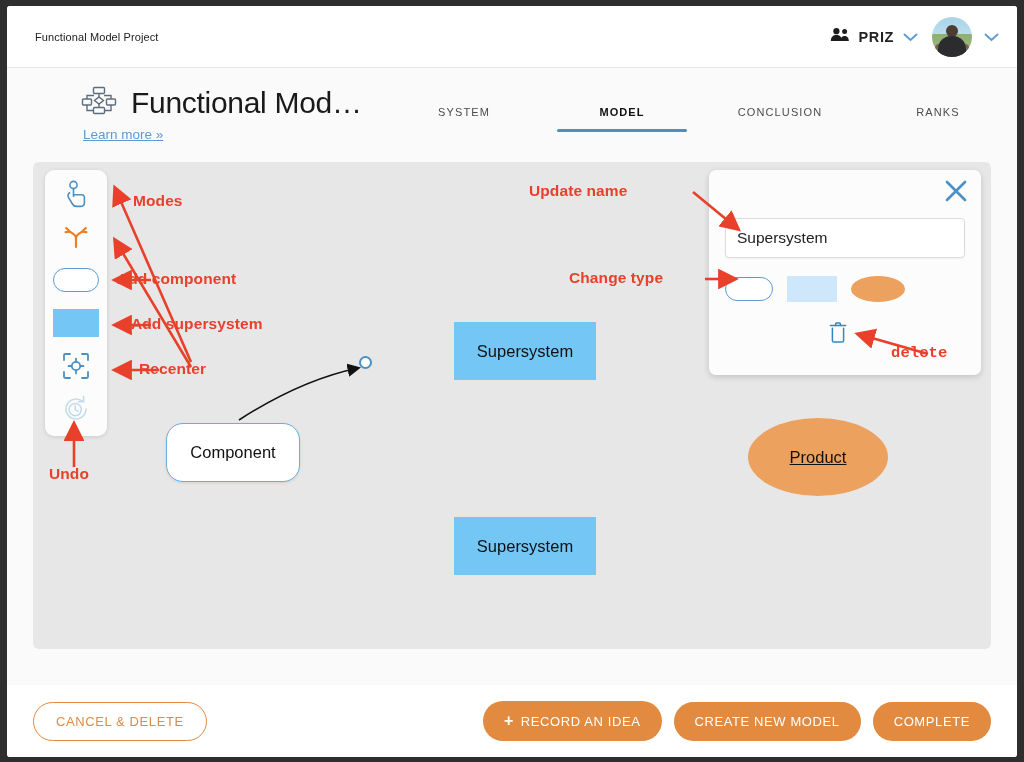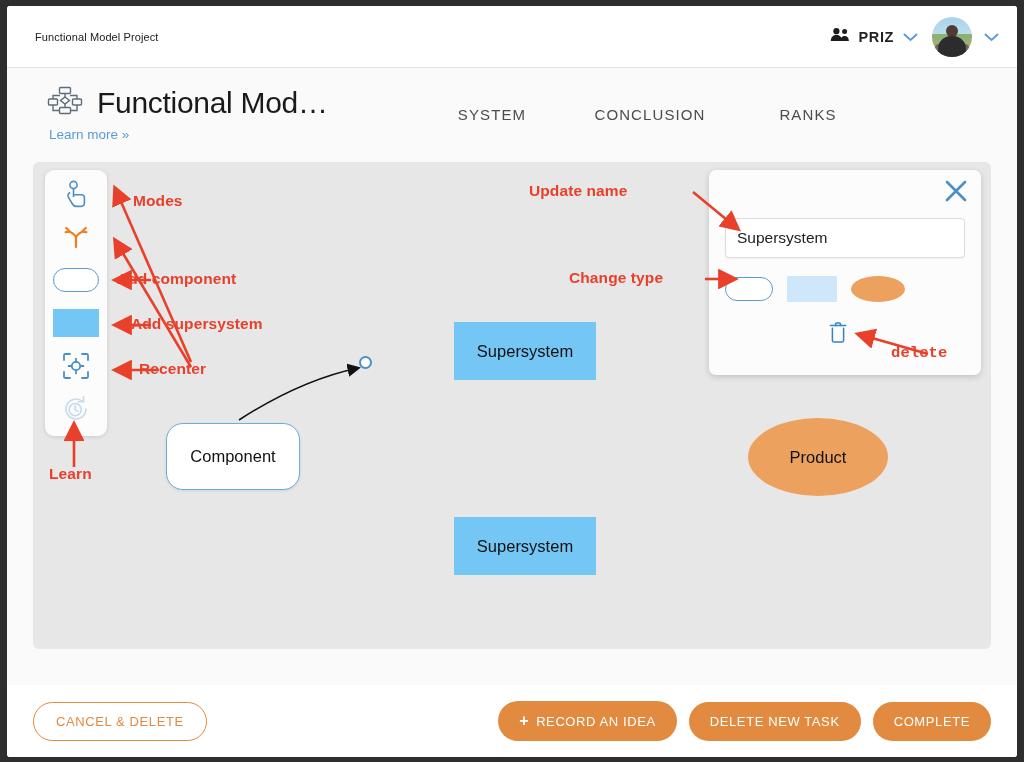--- a/index.html
+++ b/index.html
@@ -65,36 +65,37 @@
   .avatar .arm-l { left: 3px; }
   .avatar .arm-r { right: 3px; }
 
   
   .page-head {
     position: relative;
     padding: 18px 0 0 16px;
     flex: 0 0 auto;
     height: 92px;
     background: #fafafa;
+    margin-left: 34px;
   }
   .head-row { display: flex; align-items: flex-start; }
   .proj-left { padding-left: 24px; width: 390px; }
   .proj-title-row { display: flex; align-items: center; gap: 14px; }
   .proj-icon { width: 36px; height: 34px; flex: 0 0 auto; }
   .proj-title {
     font-size: 30px; color: #1a1a1a; font-weight: normal;
     letter-spacing: -.3px; white-space: nowrap;
   }
   .learn-more {
     display: inline-block; margin-top: 7px; margin-left: 2px;
-    color: #5b9bd5; font-size: 13.5px; cursor: pointer;
+    color: #5b9bd5; font-size: 13.5px; cursor: pointer; text-decoration: underline;
   }
   .tabs { display: flex; align-items: flex-start; flex: 1; padding-top: 12px; }
   .tab {
-    font-size: 15px; letter-spacing: 1.1px; color: #4c4c4c;
+    font-size: 11px; letter-spacing: 1.1px; color: #4c4c4c;
     padding: 8px 0 14px 0; cursor: pointer; text-align: center;
     position: relative; width: 158px;
   }
   .tab.active { color: #111; font-weight: bold; }
   .tab.active::after {
     content: ""; position: absolute; left: 14px; right: 14px; bottom: 0;
     height: 3px; background: #4a90c4; border-radius: 2px;
   }
 
   
@@ -140,21 +141,21 @@
   }
   .node-rounded {
     background: #fff; border: 1.4px solid #6aaede; border-radius: 17px;
     display: flex; align-items: center; justify-content: center;
     font-size: 16.5px; color: #111;
     box-shadow: 0 1px 3px rgba(0,0,0,.10);
   }
   .node-ellipse {
     background: #eda15e; border-radius: 50%;
     display: flex; align-items: center; justify-content: center;
-    font-size: 16.5px; color: #111;
+    font-size: 16.5px; color: #111; text-decoration: underline;
   }
   .edge-layer { position: absolute; inset: 0; pointer-events: none; }
   .handle-dot {
     position: absolute; width: 13px; height: 13px;
     border-radius: 50%; background: #fff; border: 2px solid #4a90c4;
   }
 
   
   .dialog {
     position: absolute; right: 10px; top: 8px;
@@ -278,20 +279,21 @@
               <path d="M6 19 L6 24.5 L12.5 24.5"></path>
               <path d="M30 19 L30 24.5 L23.5 24.5"></path>
             </svg>
           </span>
           <div class="proj-title">Functional Mod…</div>
         </div>
         <span class="learn-more">Learn more »</span>
       </div>
       <div class="tabs">
         <div class="tab">SYSTEM</div>
+        <div class="tab active">MODEL</div>
         <div class="tab">CONCLUSION</div>
         <div class="tab">RANKS</div>
       </div>
     </div>
   </div>
 
   <div class="canvas-wrap">
     <div class="canvas">
 
       <svg class="edge-layer" viewBox="0 0 958 487" preserveAspectRatio="none">
@@ -343,21 +345,21 @@
             <circle cx="13.2" cy="14.6" r="6.1"></circle>
             <path d="M13.2 10.9 L13.2 14.8 L16 16.4"></path>
           </svg>
         </div>
       </div>
 
       <div class="node node-rect" style="left:421px; top:160px; width:142px; height:58px;">
         <span>Supersystem</span>
       </div>
 
-      <div class="node node-rounded" style="left:133px; top:261px; width:134px; height:67px;">
+      <div class="node node-rounded" style="left:133px; top:261px; width:134px; height:59px;">
         <span>Component</span>
       </div>
 
       <div class="node node-ellipse" style="left:715px; top:256px; width:140px; height:78px;">
         <span>Product</span>
       </div>
 
       <div class="node node-rect" style="left:421px; top:355px; width:142px; height:58px;">
         <span>Supersystem</span>
       </div>
@@ -405,34 +407,34 @@
 
         <path d="M672 117 L702 117" stroke="#e8402a" stroke-width="2.6" fill="none" marker-end="url(#ra)"></path>
 
         <path d="M895 192 L825 172" stroke="#e8402a" stroke-width="2.6" fill="none" marker-end="url(#ra)"></path>
       </svg>
 
       <span class="anno" style="left:100px; top:30px;">Modes</span>
       <span class="anno" style="left:84px; top:108px;">Add component</span>
       <span class="anno" style="left:98px; top:153px;">Add supersystem</span>
       <span class="anno" style="left:106px; top:198px;">Recenter</span>
-      <span class="anno" style="left:16px; top:303px;">Learn</span>
+      <span class="anno" style="left:16px; top:303px;">Undo</span>
       <span class="anno" style="left:496px; top:20px;">Update name</span>
       <span class="anno" style="left:536px; top:107px;">Change type</span>
       <span class="anno" style="left:858px; top:182px;font-family:Liberation Mono, monospace;">delete</span>
 
     </div>
   </div>
 
   <div class="footer">
     <button class="btn-outline">CANCEL &amp; DELETE</button>
     <div class="footer-right">
       <button class="btn-fill">
         <span class="plus">+</span>
         <span>RECORD AN IDEA</span>
       </button>
-      <button class="btn-fill">DELETE NEW TASK</button>
+      <button class="btn-fill">CREATE NEW MODEL</button>
       <button class="btn-fill">COMPLETE</button>
     </div>
   </div>
 
 </div>
 </div>
 
 </body></html>

